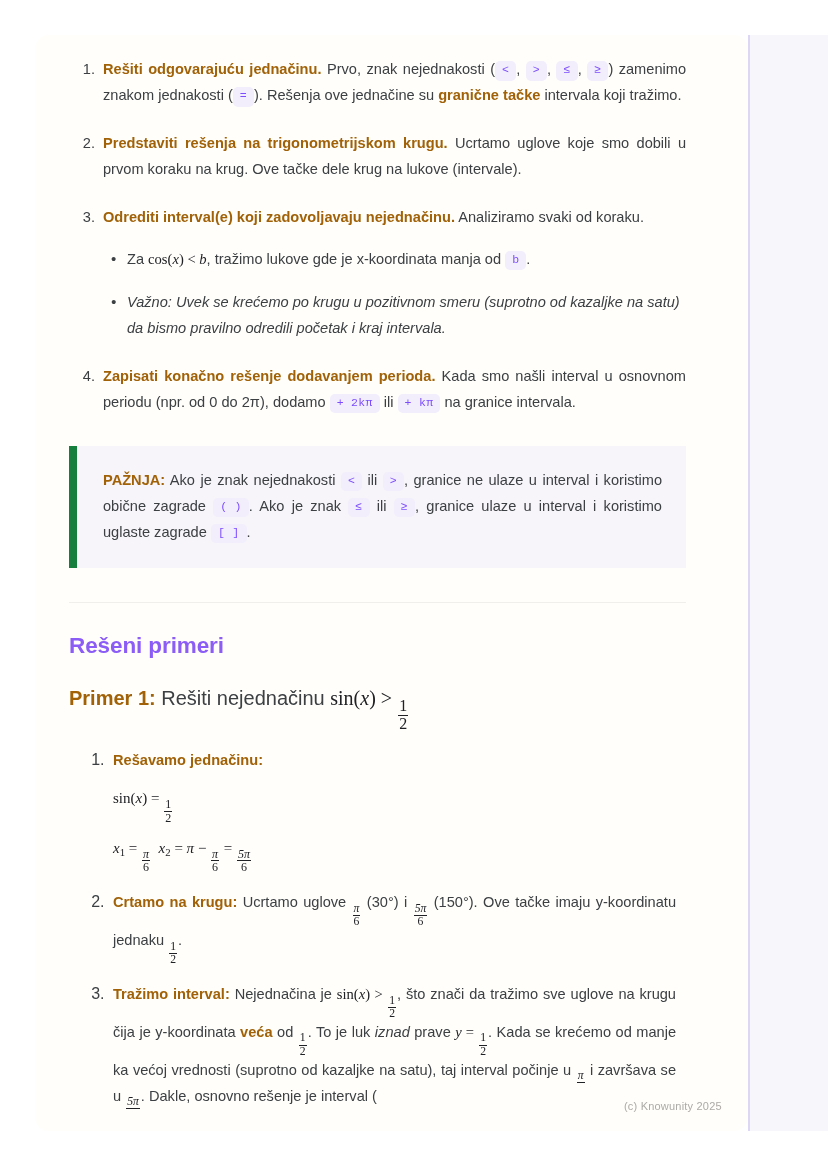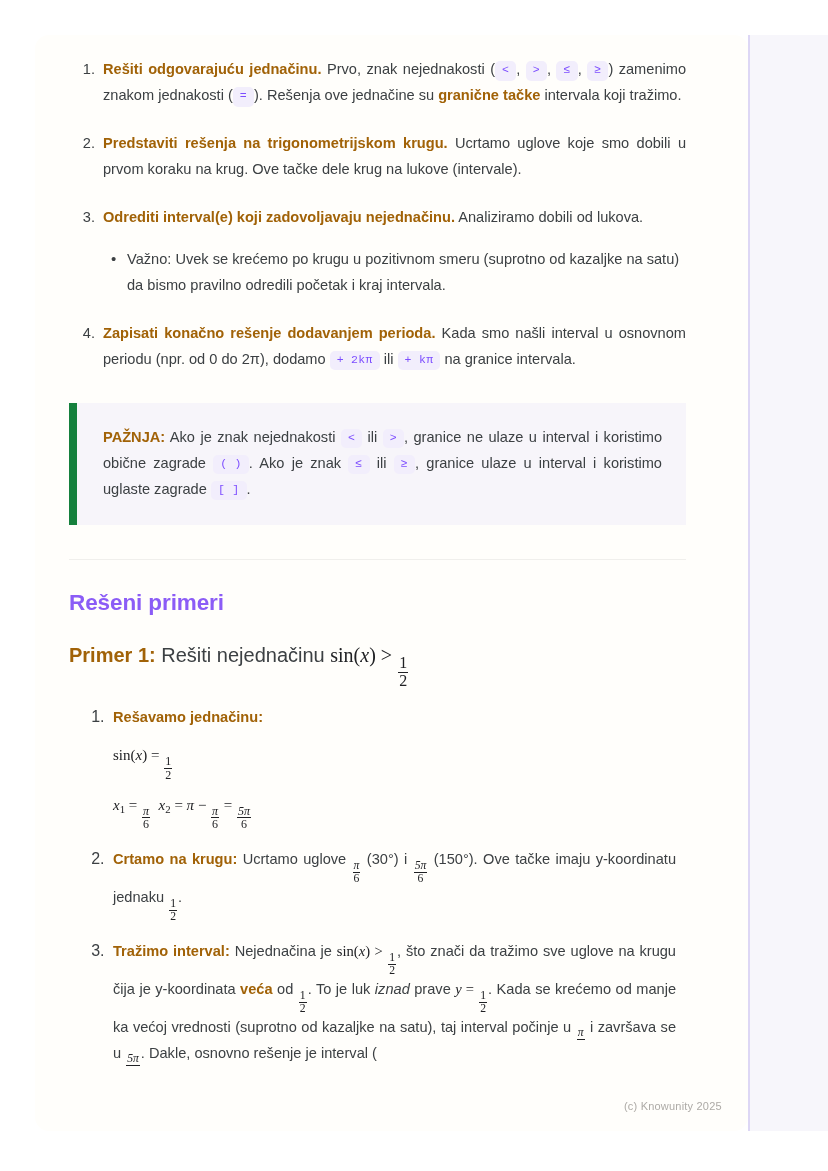--- a/index.html
+++ b/index.html
@@ -55,21 +55,21 @@
 
   
   .body-text {
     color: #3c4043;
     font-size: 14.6px;
     line-height: 1.78;
     text-align: justify;
     text-justify: inter-word;
   }
   b, .strong { font-weight: 700; color: #a16207; }
-  i, .em { }
+  i, .em { font-style: italic; }
 
   
   ol.steps {
     margin: 0;
     padding-left: 30px;
     list-style-position: outside;
   }
   ol.steps > li {
     margin-bottom: 22px;
     padding-left: 4px;
@@ -217,24 +217,25 @@
 
         <li>
           <div class="body-text"><b>Rešiti odgovarajuću jednačinu.</b> <span>Prvo, znak nejednakosti (</span><code class="chip">&lt;</code><span>, </span><code class="chip">&gt;</code><span>, </span><code class="chip">≤</code><span>, </span><code class="chip">≥</code><span>) zamenimo znakom jednakosti (</span><code class="chip">=</code><span>). Rešenja ove jednačine su </span><b>granične tačke</b><span> intervala koji tražimo.</span></div>
         </li>
 
         <li>
           <div class="body-text"><b>Predstaviti rešenja na trigonometrijskom krugu.</b> <span>Ucrtamo uglove koje smo dobili u prvom koraku na krug. Ove tačke dele krug na lukove (intervale).</span></div>
         </li>
 
         <li>
-          <div class="body-text"><b>Odrediti interval(e) koji zadovoljavaju nejednačinu.</b> <span>Analiziramo dobili od lukova.</span></div>
+          <div class="body-text"><b>Odrediti interval(e) koji zadovoljavaju nejednačinu.</b> <span>Analiziramo svaki od koraku.</span></div>
 
           <ul class="subpoints">
 
+            <li class="body-text"><span>Za </span><span class="math">cos(<span class="var">x</span>) &lt; <span class="var">b</span></span><span>, tražimo lukove gde je x-koordinata manja od </span><code class="chip">b</code><span>.</span></li>
 
             <li class="body-text em">Važno: Uvek se krećemo po krugu u pozitivnom smeru (suprotno od kazaljke na satu) da bismo pravilno odredili početak i kraj intervala.</li>
           </ul>
         </li>
 
         <li>
           <div class="body-text"><b>Zapisati konačno rešenje dodavanjem perioda.</b> <span>Kada smo našli interval u osnovnom periodu (npr. od 0 do 2π), dodamo </span><code class="chip">+ 2kπ</code><span> ili </span><code class="chip">+ kπ</code><span> na granice intervala.</span></div>
         </li>
       </ol>
 

